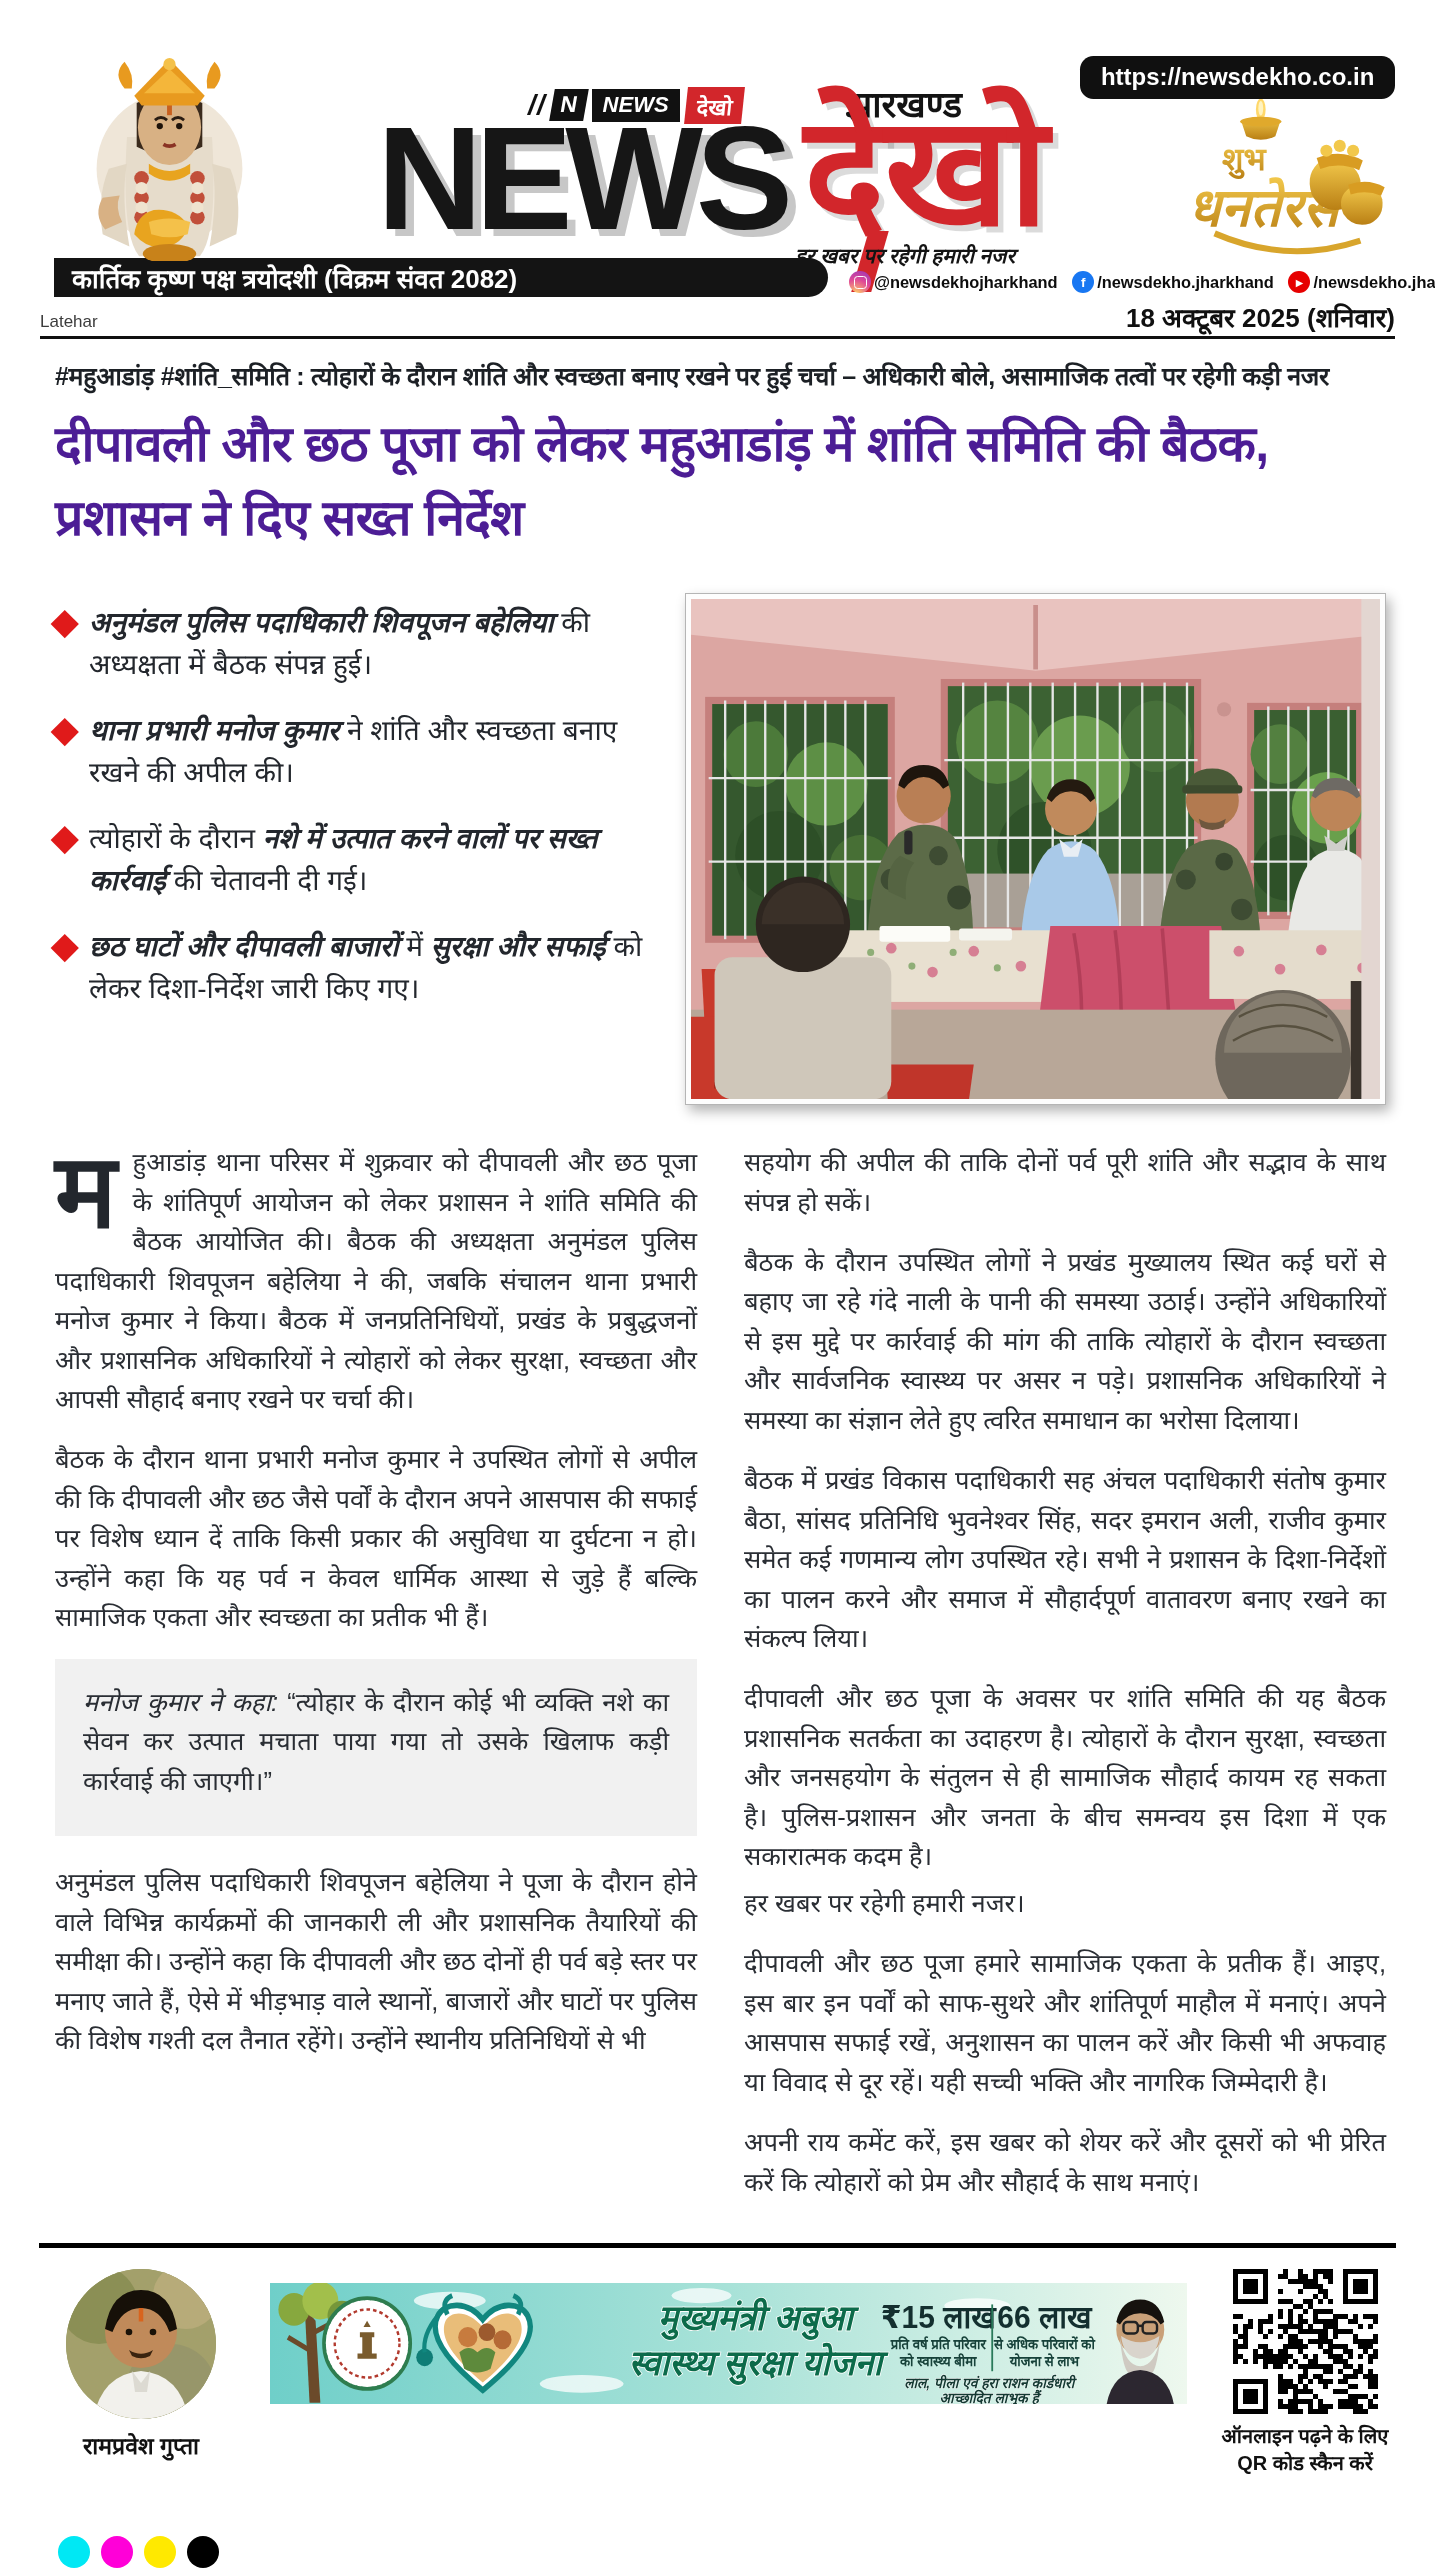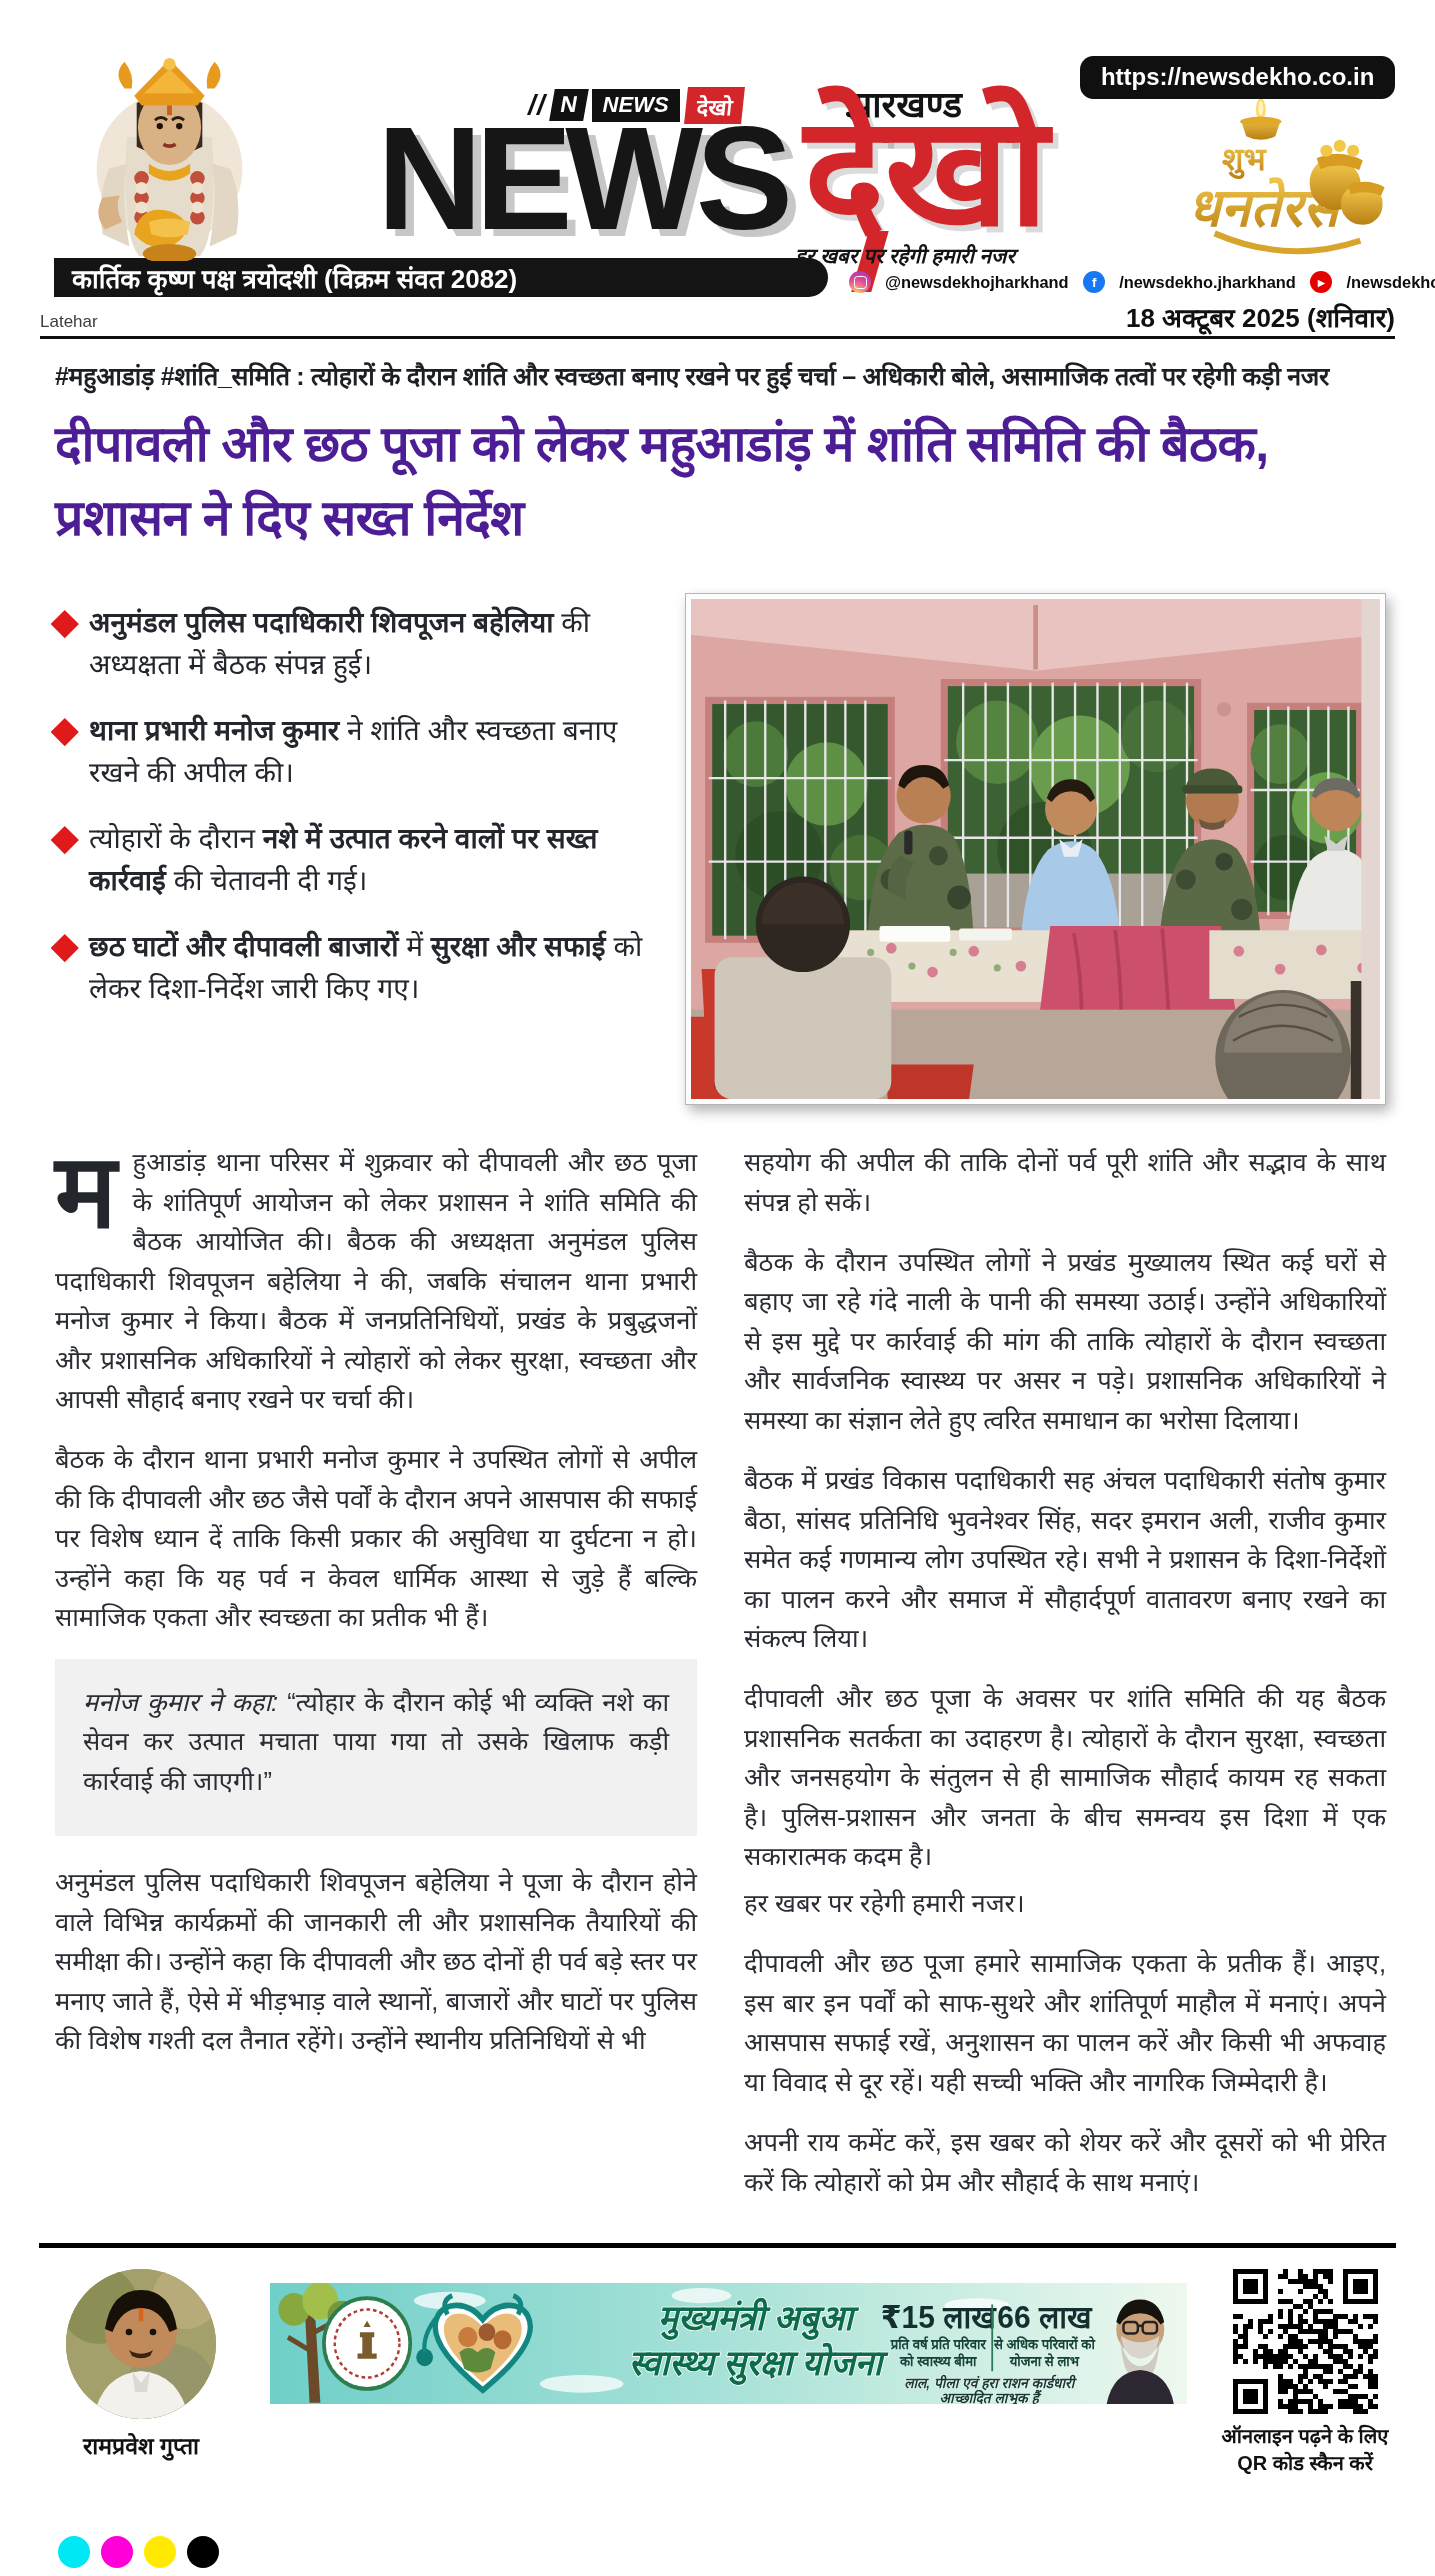--- a/index.html
+++ b/index.html
@@ -22,41 +22,41 @@
     letter-spacing:-7.3px; color:#161616; text-shadow:8.5px 7.3px 0 #c7c7c7; }
   .logo-state { position:absolute; left:468px; top:1.2px; font-size:36px; font-weight:800; color:#131313; }
   .logo-dekho { position:absolute; left:427px; top:17px; font-size:152px; line-height:1; font-weight:800;
     color:#d2262b; text-shadow:5.5px 5.5px 0 rgba(0,0,0,0.14); }
   .logo-ribbon { position:absolute; left:483px; top:153px; width:19.5px; height:61px; background:#d2262b; transform:skewX(-16deg); }
   .logo-tagline { position:absolute; left:418px; top:163px; font-size:20.7px; font-weight:700; font-style:italic; color:#141414; }
   .url-badge { position:absolute; right:40px; top:56px; background:#101010; color:#fff; border-radius:13.4px;
     padding:7.3px 20.7px; font-size:24px; font-weight:800; z-index:4; }
   .dhanteras { position:absolute; right:43px; top:90px; width:226px; height:181px; z-index:2; }
   .social-strip { position:absolute; left:849px; top:271px; display:flex; align-items:center; gap:14.6px; z-index:4; }
-  .social-item { display:flex; align-items:center; gap:14px; font-size:16.4px; font-weight:800; color:#0d0d0d; }
+  .social-item { display:flex; align-items:center; gap:3px; font-size:16.4px; font-weight:800; color:#0d0d0d; }
   .s-ic { width:22px; height:22px; border-radius:50%; display:flex; align-items:center; justify-content:center;
     color:#fff; font-size:13.4px; font-weight:900; flex:none; }
   .s-ig { background:radial-gradient(circle at 30% 110%, #fdc468 10%, #df4996 55%, #9b36b7 95%); position:relative; }
   .s-ig::before { content:""; width:11px; height:11px; border:1.8px solid #fff; border-radius:3.6px; }
   .s-fb { background:#1877f2; }
   .s-yt { background:#e60000; font-size:9.7px; }
   .latehar-row { position:absolute; left:40px; right:40px; top:299px; display:flex; justify-content:space-between; align-items:baseline; }
   .latehar { font-size:17px; color:#3c3c3c; }
   .head-date { font-size:26px; color:#101010; font-weight:600; }
   .header-rule { position:absolute; left:40px; right:40px; top:336px; height:3px; background:#101010; }
 
   
   .kicker { margin:17px 44px 0 55px; font-size:25px; font-weight:700; color:#1c2025; letter-spacing:-0.3px; }
   .headline { margin:16px 51px 0 55px; font-size:50px; line-height:1.47; font-weight:800; color:#4c1d95; letter-spacing:-0.6px; }
 
   .lead-zone { display:flex; margin:38px 49px 0 55px; gap:22px; }
   .bullets { width:608px; flex:none; padding-top:8.5px; }
   .bullet { display:flex; gap:14.6px; font-size:28px; line-height:1.52; color:#23272d; margin-bottom:23px; font-weight:400; }
   .bullet .dia { width:19.5px; height:19.5px; background:#e01a1a; transform:rotate(45deg); flex:none; margin-top:12px; }
-  .bullet .b { font-weight:800; }
+  .bullet .b { font-weight:800;font-style:italic; }
   .photo-frame { flex:1; height:512px; border:0.6px solid #b5b5b5; background:#fdfdfd; padding:4.9px;
     box-shadow:4.3px 5.5px 12px rgba(0,0,0,0.30); }
   .photo-frame svg { width:100%; height:100%; display:block; }
 
   
   .body-zone { display:flex; gap:47px; margin:38px 49px 0 55px; }
   .bcol { flex:1; font-size:25.5px; line-height:1.55; text-align:justify; color:#2a2e34; }
   .bcol p { margin:0 0 20.7px; }
   .dropcap { float:left; font-size:103px; line-height:78px; font-weight:800; color:#23272d; margin:9.7px 16px 4.9px 0; }
   .quote { background:#f1f1f1; padding:24px 28px 35px; margin:4.9px 0 27px; }

